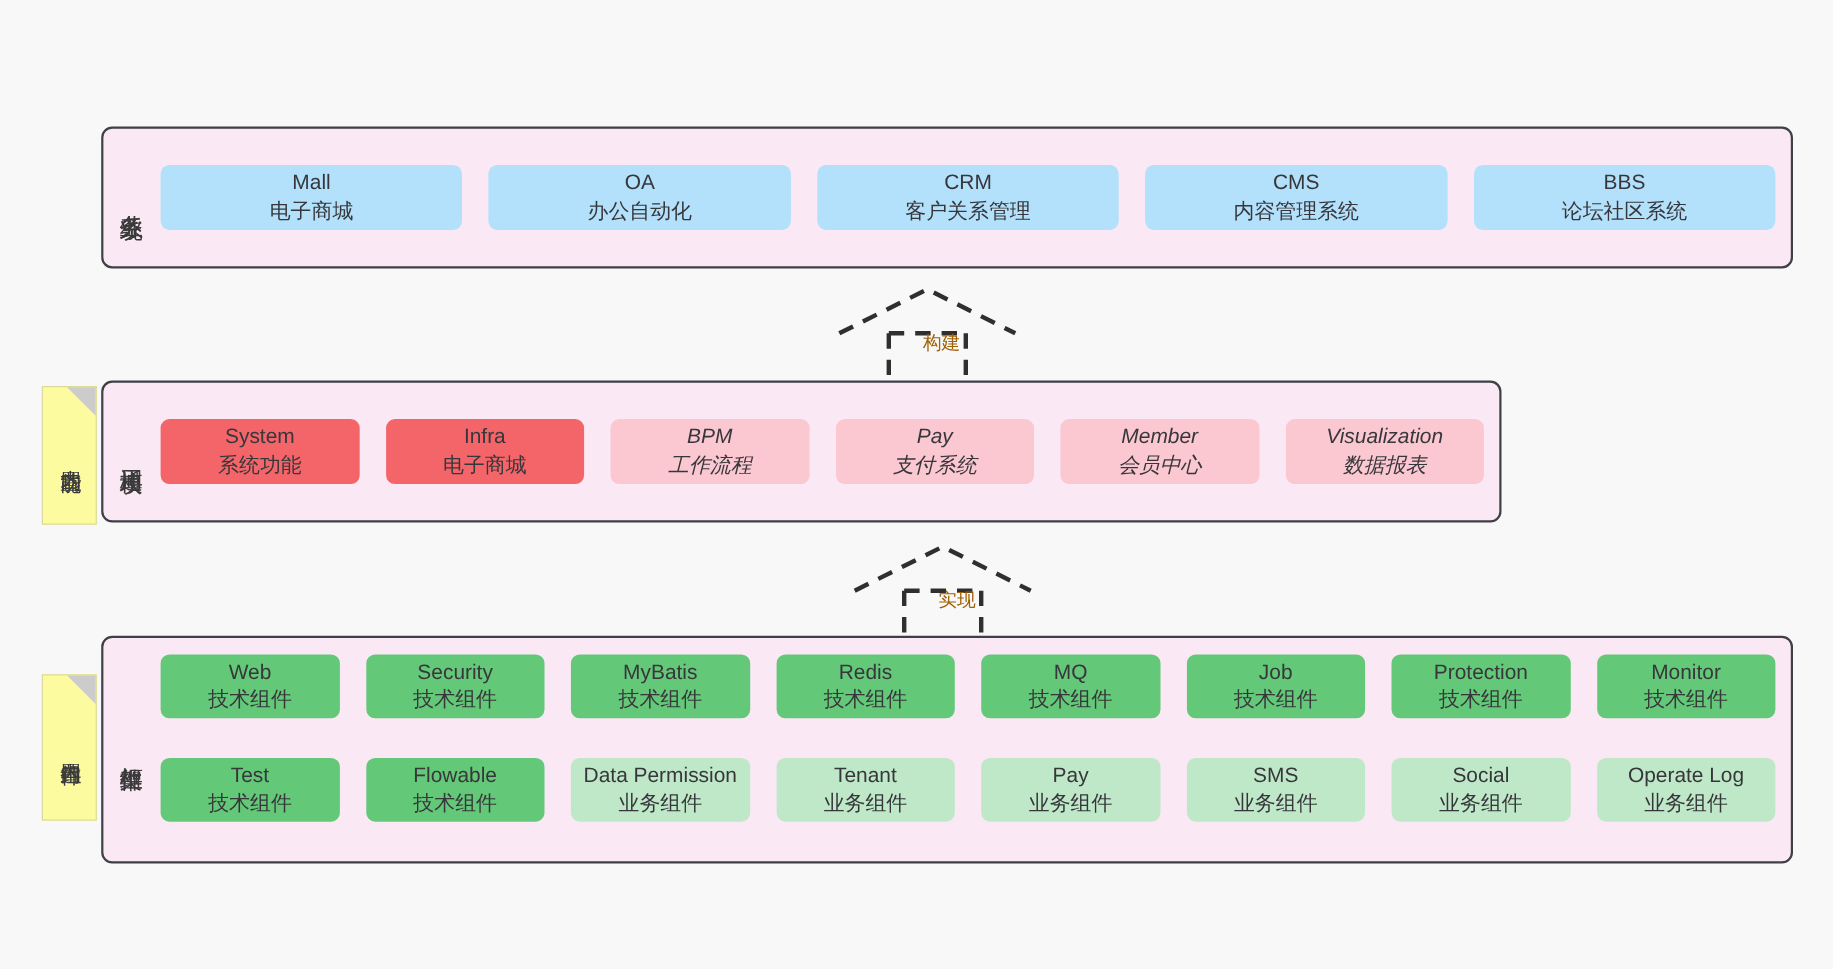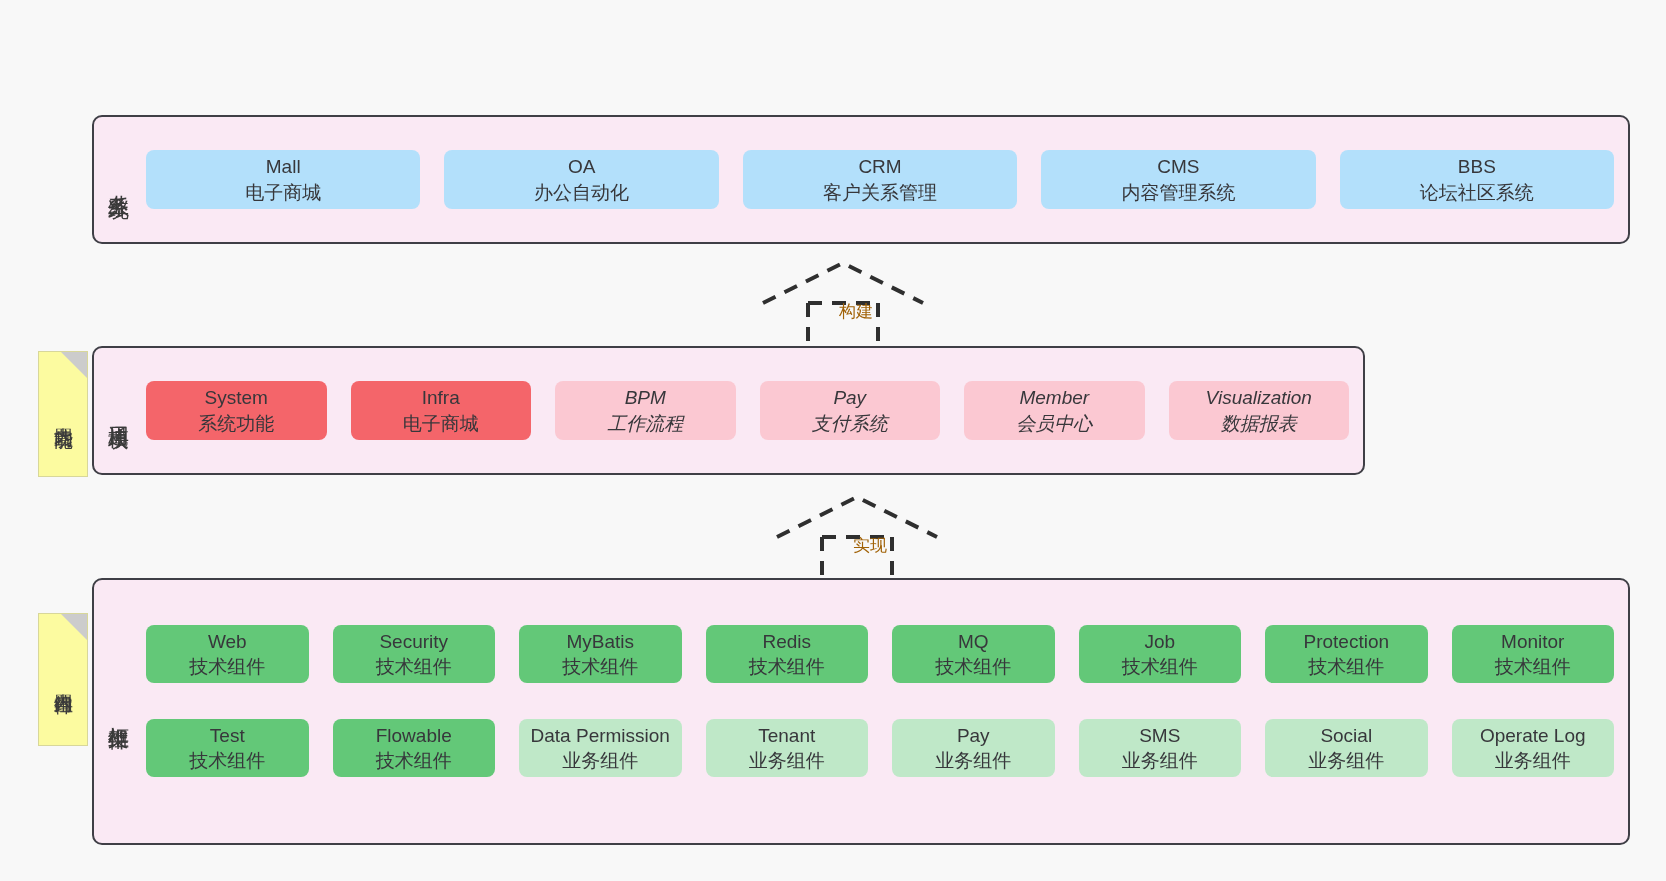--- a/index.html
+++ b/index.html
@@ -226,21 +226,21 @@
       <line x1="50" y1="93" x2="120" y2="93" stroke="#2f2f2f" stroke-width="4" stroke-dasharray="14,10"></line>
     </svg>
     <span class="arrow-label">实现</span>
   </div>
 
   <div class="note" style="left:38px; top:613px; width:50px; height:133px;">
     <span class="fold"></span>
     <span>内置组件</span>
   </div>
 
-  <div class="band" style="left:92px; top:578px; width:1538px; height:267px;">
+  <div class="band" style="left:92px; top:578px; width:1538px; height:207px;">
     <div class="band-title">框架组件</div>
     <div class="band-body">
 
       <div class="row" style="height:80px;">
         <div class="cell c-green">
           <span class="l1">Web</span>
           <span class="l2">技术组件</span>
         </div>
         <div class="cell c-green">
           <span class="l1">Security</span>

